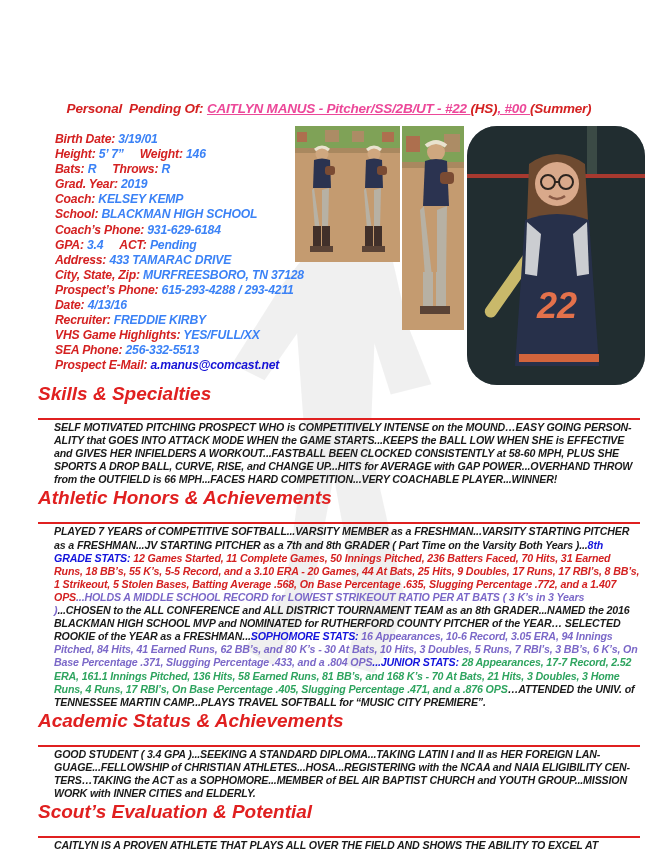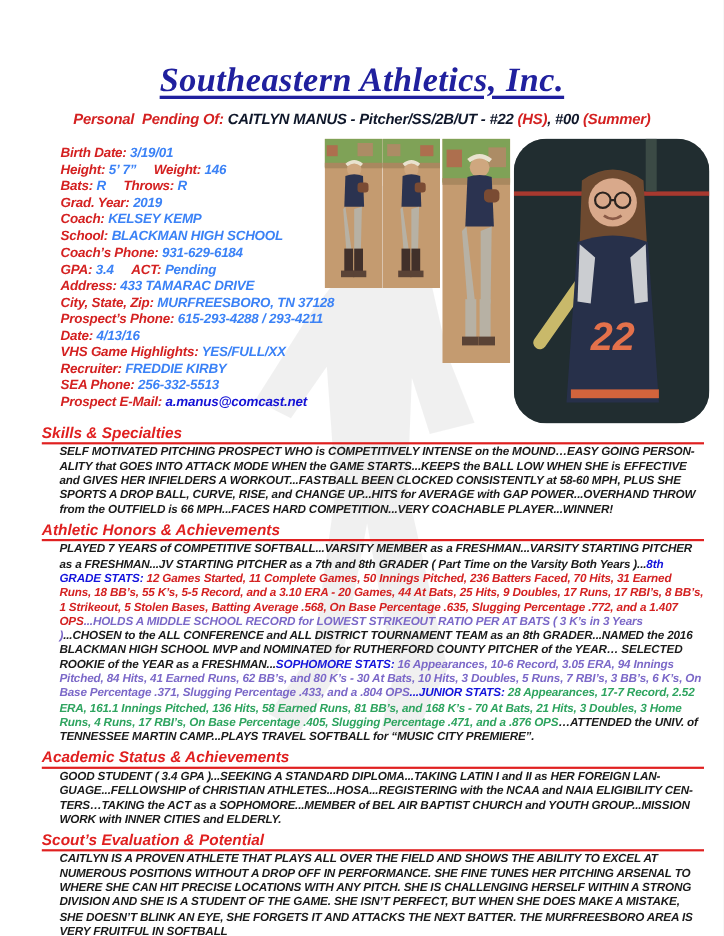--- a/index.html
+++ b/index.html
@@ -12,21 +12,21 @@
     position:absolute;top:55px;left:0;right:0;text-align:center;
     font-family:"Liberation Serif",serif;font-size:31px;color:#20209E;
     text-decoration:underline;text-decoration-thickness:3px;text-underline-offset:4px;
     letter-spacing:.5px;
   }
   .profile-line{
     position:absolute;top:101px;left:0;right:0;text-align:center;
     font-size:13.5px;white-space:pre;color:#141414;letter-spacing:-.2px;
   }
   .red{color:#D42121;}
-  .blk{color:#0f172a;}
+  .blk{color:#ec4899;text-decoration:underline;}
   
   .details{
     position:absolute;top:132px;left:55px;width:250px;
     font-size:12.2px;line-height:15.1px;white-space:nowrap;letter-spacing:-.2px;
   }
   .d-label{color:#D42121;}
   .d-value{color:#3b82f6;}
   .pair-gap{display:inline-block;width:16px;}
   
   .photo{position:absolute;overflow:hidden;}
@@ -34,60 +34,59 @@
   #photo2{left:348px;top:126px;width:52px;height:136px;}
   #photo3{left:402px;top:126px;width:62px;height:204px;}
   #portrait{left:467px;top:126px;width:178px;height:259px;border-radius:30px;}
   .photo svg{display:block;width:100%;height:100%;}
   
   .watermark{position:absolute;left:140px;top:140px;width:420px;height:570px;opacity:.10;pointer-events:none;}
   .watermark svg{width:100%;height:100%;}
   
   .content{position:absolute;top:385px;left:38px;width:602px;}
   .sec-head{
-    font-size:14px;color:#E02020;line-height:17px;margin:0;
-    border-bottom:2px solid #E02020;padding-bottom:0px;
+    font-size:19px;color:#E02020;line-height:17px;margin:0;
+    border-bottom:2px solid #E02020;padding-bottom:16px;
   }
   .sec-para{
     font-size:10.65px;line-height:13.1px;color:#1a1a1a;margin:1px 0 3px 16px;
     letter-spacing:-.15px;
   }
 </style>
 </head>
 <body>
 
 <div class="page">
 
   <div class="watermark">
     <svg viewBox="0 0 200 280" preserveAspectRatio="xMidYMid meet" aria-hidden="true">
       <g fill="#777777">
         <circle cx="102" cy="30" r="16"></circle>
         <path d="M88 44 L118 46 L128 90 L140 120 L120 125 L112 100 L110 150 L128 230 L112 262 L98 258 L104 232 L92 165 L80 230 L62 258 L48 250 L68 222 L78 150 L74 95 L58 118 L42 110 L66 72 Z"></path>
       </g>
     </svg>
   </div>
 
-  <div class="title">Southeastern Athletics, Inc.</div>
   <div class="profile-line"><span class="red">Personal  Pending Of: </span><span class="blk">CAITLYN MANUS - Pitcher/SS/2B/UT - #22 </span><span class="red">(HS)</span><span class="blk">, #00 </span><span class="red">(Summer)</span></div>
 
   <div class="details">
       <div class="d-row"><span class="d-label">Birth Date: </span><span class="d-value">3/19/01</span></div>
       <div class="d-row"><span class="d-label">Height: </span><span class="d-value">5’ 7”</span><span class="pair-gap"></span><span class="d-label">Weight: </span><span class="d-value">146</span></div>
       <div class="d-row"><span class="d-label">Bats: </span><span class="d-value">R</span><span class="pair-gap"></span><span class="d-label">Throws: </span><span class="d-value">R</span></div>
       <div class="d-row"><span class="d-label">Grad. Year: </span><span class="d-value">2019</span></div>
       <div class="d-row"><span class="d-label">Coach: </span><span class="d-value">KELSEY KEMP</span></div>
       <div class="d-row"><span class="d-label">School: </span><span class="d-value">BLACKMAN HIGH SCHOOL</span></div>
       <div class="d-row"><span class="d-label">Coach’s Phone: </span><span class="d-value">931-629-6184</span></div>
       <div class="d-row"><span class="d-label">GPA: </span><span class="d-value">3.4</span><span class="pair-gap"></span><span class="d-label">ACT: </span><span class="d-value">Pending</span></div>
       <div class="d-row"><span class="d-label">Address: </span><span class="d-value">433 TAMARAC DRIVE</span></div>
       <div class="d-row"><span class="d-label">City, State, Zip: </span><span class="d-value">MURFREESBORO, TN  37128</span></div>
       <div class="d-row"><span class="d-label">Prospect’s Phone: </span><span class="d-value">615-293-4288 / 293-4211</span></div>
       <div class="d-row"><span class="d-label">Date: </span><span class="d-value">4/13/16</span></div>
+      <div class="d-row"><span class="d-label">Recruiter: </span><span class="d-value">FREDDIE KIRBY</span></div>
       <div class="d-row"><span class="d-label">VHS Game Highlights: </span><span class="d-value">YES/FULL/XX</span></div>
-      <div class="d-row"><span class="d-label">Recruiter: </span><span class="d-value">FREDDIE KIRBY</span></div>
       <div class="d-row"><span class="d-label">SEA Phone: </span><span class="d-value">256-332-5513</span></div>
       <div class="d-row"><span class="d-label">Prospect E-Mail: </span><span class="d-value" style="color: rgb(21, 18, 214);">a.manus@comcast.net</span></div>
     </div>
 
   <div class="photo" id="photo1">
     <svg viewBox="0 0 53 136" preserveAspectRatio="none" aria-hidden="true">
       <rect width="53" height="136" fill="#c49b70"></rect>
       <rect width="53" height="26" fill="#7fa257"></rect>
       <rect x="2" y="6" width="10" height="10" fill="#c05a4a" opacity=".7"></rect>
       <rect x="30" y="4" width="14" height="12" fill="#c97d6e" opacity=".6"></rect>

